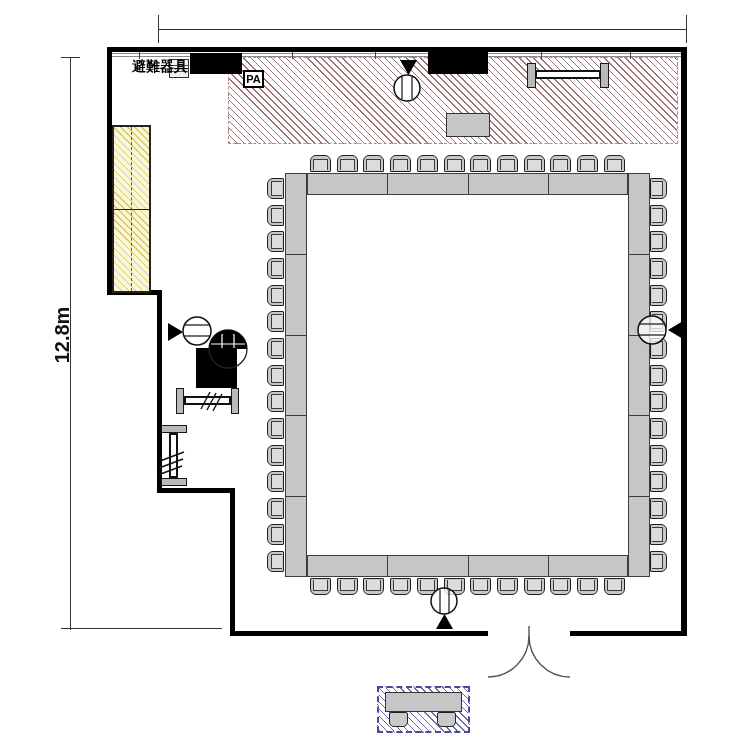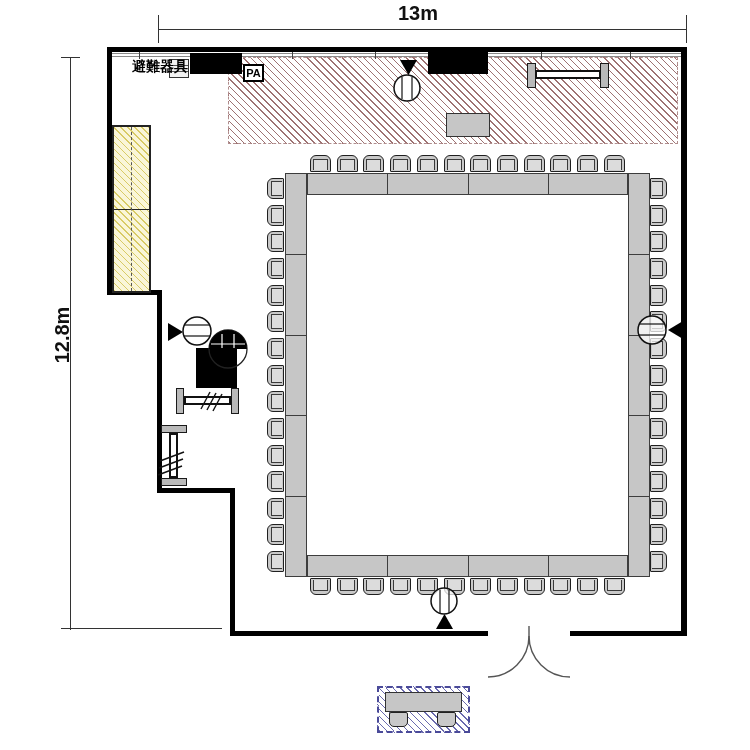--- a/index.html
+++ b/index.html
@@ -40,21 +40,21 @@
   .cabinet{position:absolute;left:112px;top:125px;width:39px;height:168px;
      border:2px solid #222;background:
        repeating-linear-gradient(45deg,var(--cabinet-hatch,#d9cb66) 0,var(--cabinet-hatch,#d9cb66) 1px,transparent 1px,transparent 5px),
        var(--cabinet-fill,#faf6d8);}
   .cab-div{position:absolute;left:0;top:82px;width:100%;height:1px;background:#222;}
   .cab-mid{position:absolute;left:17px;top:0;width:1px;height:100%;border-left:1px dashed #555;}
 
   .blackbox{position:absolute;background:#000;}
   .bb-left{left:190px;top:53px;width:52px;height:21px;}
   .bb-center{left:428px;top:52px;width:60px;height:22px;}
-  .pa-box{position:absolute;left:243px;top:64px;width:21px;height:18px;background:#fff;
+  .pa-box{position:absolute;left:243px;top:70px;width:21px;height:18px;background:#fff;
      border:2px solid #000;font-size:11px;font-weight:bold;color:#000;text-align:center;line-height:14px;}
   .equip-box{position:absolute;left:169px;top:59px;width:20px;height:19px;background:#f2f2f2;border:1px solid #333;
      background-image:linear-gradient(#555,#555),linear-gradient(#555,#555);
      background-size:100% 1px;background-position:0 5px,0 11px;background-repeat:no-repeat;}
   .evac-label{position:absolute;left:132px;top:58px;font-size:14px;font-weight:bold;color:#000;white-space:nowrap;}
 
   .graytable{position:absolute;background:var(--table-fill,#c6c6c6);border:1px solid #333;}
   .st-table{left:446px;top:113px;width:44px;height:24px;}
   .fold-cap{position:absolute;background:#b9b9b9;border:1px solid #1a1a1a;}
   .fold-body{position:absolute;background:#fff;border:2px solid #111;}
@@ -81,21 +81,20 @@
   #furniture{position:absolute;left:0;top:0;width:0;height:0;}
 </style>
 </head>
 <body>
 
 <div id="plan" style="--wall: #000000; --stage-hatch: #9e7272; --cabinet-fill: #faf6d8; --cabinet-hatch: #d9cb66; --reception-hatch: #6a6aae; --table-fill: #c6c6c6; --chair-fill: #c9c9c9;">
 
   <div class="dimline d-top"></div>
   <div class="dimline d-top-tl"></div>
   <div class="dimline d-top-tr"></div>
-  <div class="dim-label-h">13m</div>
   <div class="dimline d-left"></div>
   <div class="dimline d-left-tt"></div>
   <div class="dimline d-left-tb"></div>
   <div class="dimline d-left-ext"></div>
   <div class="dim-label-v">12.8m</div>
 
   <div class="stage"></div>
 
   <div class="rail rail1"></div>
   <div class="rail rail2"></div>

